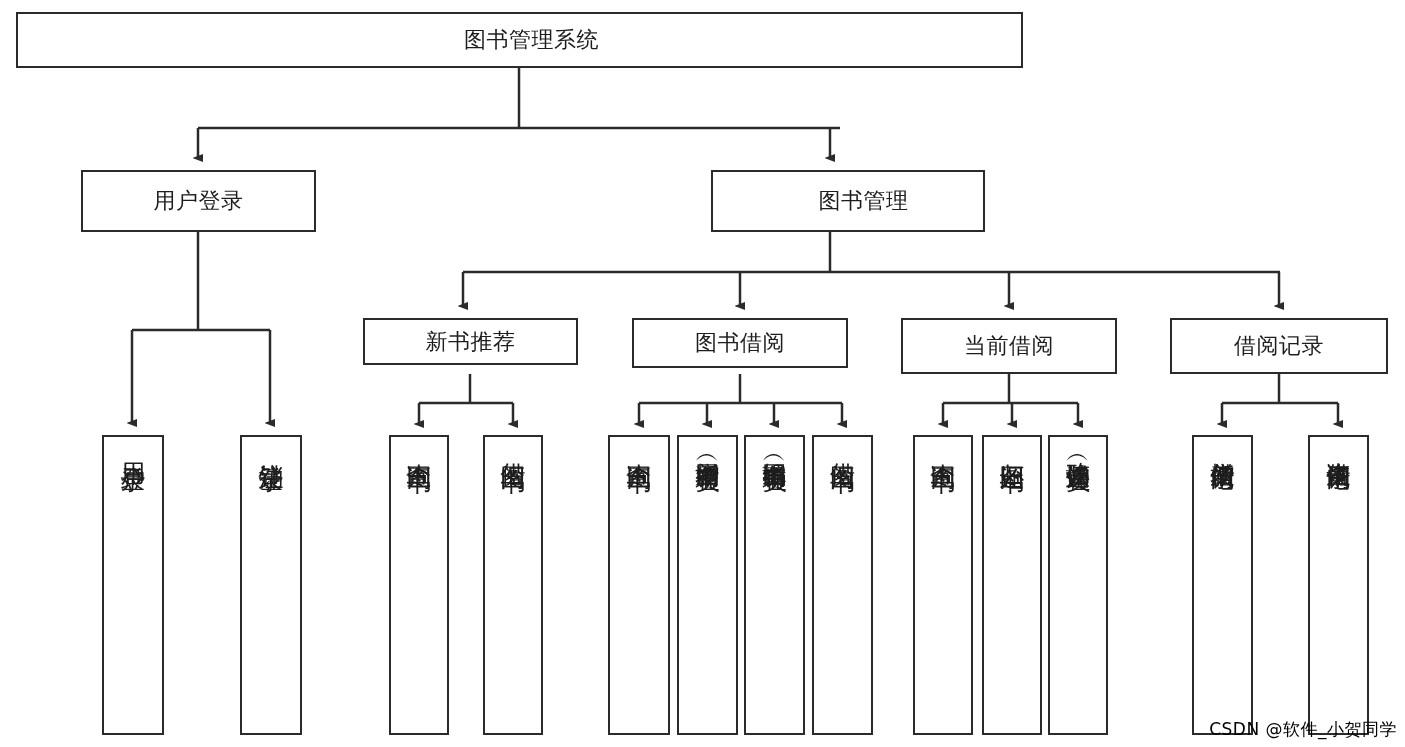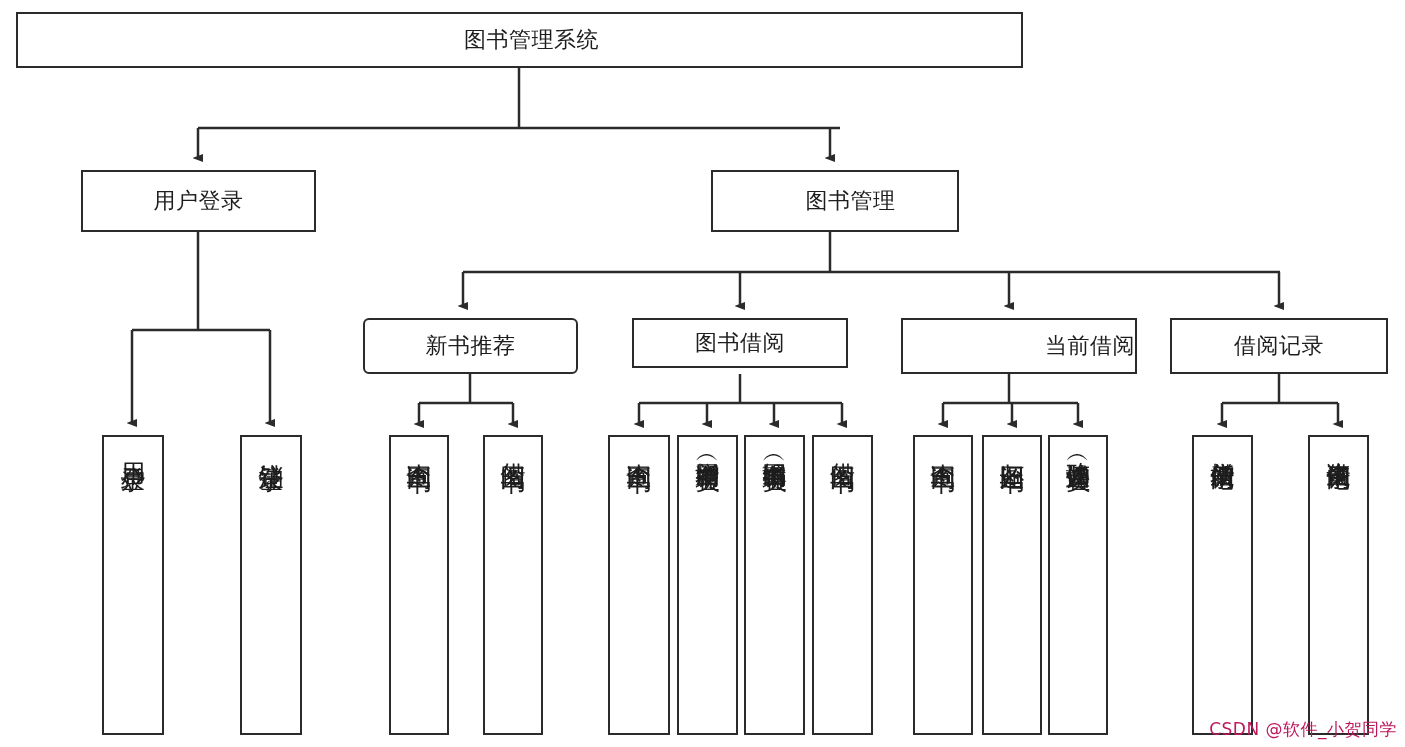--- a/index.html
+++ b/index.html
@@ -63,21 +63,21 @@
   }
   .node.vert.tall .label {
     font-size: 24px;
     letter-spacing: 1px;
   }
   #watermark {
     position: absolute;
     right: 8px;
     bottom: 6px;
     font-size: 17px;
-    color: #be185d;
+    color: #000000;
     letter-spacing: 0.5px;
     user-select: none;
     white-space: nowrap;
   }
 </style>
 </head>
 <body>
 
 <div id="diagram-root">
 
@@ -143,31 +143,31 @@
     </g>
   </svg>
 
   <div class="node horiz" style="left:16px; top:12px; width:1007px; height:56px;padding-left:24px;">
     <span class="label">图书管理系统</span>
   </div>
 
   <div class="node horiz" style="left:81px; top:170px; width:235px; height:62px;">
     <span class="label">用户登录</span>
   </div>
-  <div class="node horiz" style="left:711px; top:170px; width:248px; height:62px;padding-left:31px;">
+  <div class="node horiz" style="left:711px; top:170px; width:274px; height:62px;padding-left:31px;">
     <span class="label">图书管理</span>
   </div>
 
-  <div class="node horiz" style="left:363px; top:318px; width:215px; height:56px;border-radius:6px;">
+  <div class="node horiz" style="left:363px; top:318px; width:215px; height:47px;">
     <span class="label">新书推荐</span>
   </div>
   <div class="node horiz" style="left:632px; top:318px; width:216px; height:50px;">
     <span class="label">图书借阅</span>
   </div>
-  <div class="node horiz" style="left:901px; top:318px; width:236px; height:56px;justify-content:flex-end;">
+  <div class="node horiz" style="left:901px; top:318px; width:216px; height:56px;">
     <span class="label">当前借阅</span>
   </div>
   <div class="node horiz" style="left:1170px; top:318px; width:218px; height:56px;text-align:right;">
     <span class="label">借阅记录</span>
   </div>
 
   <div class="node vert" style="left:102px; top:435px; width:62px; height:300px;">
     <span class="label">用户登录</span>
   </div>
   <div class="node vert" style="left:240px; top:435px; width:62px; height:300px;">

